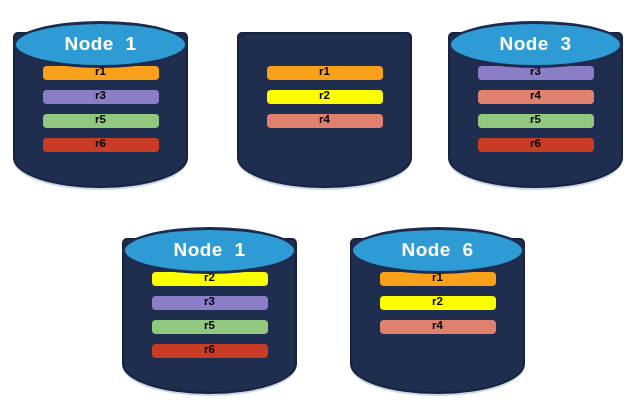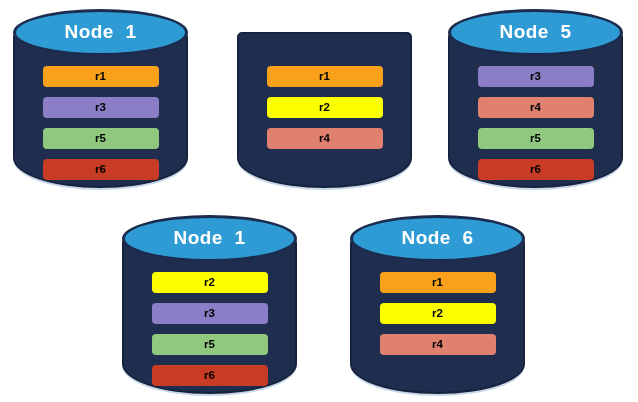--- a/index.html
+++ b/index.html
@@ -30,21 +30,21 @@
     position: absolute;
     left: 0; right: 0; top: 24px; bottom: 2px;
     background: var(--cyl-body, #1F2E4F);
     border: 2px solid var(--cyl-outline, #16233E);
     border-radius: 5px 5px 50% 50% / 5px 5px 30px 30px;
     box-sizing: border-box;
     box-shadow: 0 3px 0 -1px var(--bottom-rim, #C9D8E8);
   }
   .cyl-top {
     position: absolute;
-    left: 0; right: 0; top: 1px;
+    left: 0; right: 0; top: 13px;
     height: 47px;
     background: var(--cyl-top, #2E9BD5);
     border: 3px solid var(--top-outline, #1C2C4E);
     border-radius: 50%;
     box-sizing: border-box;
     display: flex;
     align-items: center;
     justify-content: center;
   }
   .node-title {
@@ -57,24 +57,23 @@
   }
   .bars {
     position: absolute;
     left: 0; right: 0; top: 58px;
     display: flex;
     flex-direction: column;
     align-items: center;
     gap: 10px;
   }
   .bar {
-    width: 116px; height: 21px;
+    width: 116px; height: 14px;
     border-radius: 4px;
     display: flex;
-    align-items: center;
     justify-content: center;
     flex: none;
   }
   .bar span {
     color: var(--bar-text, #000000);
     font-size: 11.5px;
     font-weight: bold;
     line-height: 1;
   }
 </style>
@@ -126,21 +125,21 @@
           <span>r4</span>
         </div>
         <div class="bar" style="background: rgb(143, 200, 126);">
           <span>r5</span>
         </div>
         <div class="bar" style="background: rgb(200, 59, 36);">
           <span>r6</span>
         </div>
       </div>
     <div class="cyl-top">
-      <span class="node-title">Node  5</span>
+      <span class="node-title">Node  3</span>
     </div>
   </div>
     <div class="cylinder pos-3">
     <div class="cyl-body"></div>
     <div class="bars">
         <div class="bar" style="background: rgb(252, 255, 0);">
           <span>r2</span>
         </div>
         <div class="bar" style="background: rgb(139, 126, 198);">
           <span>r3</span>

